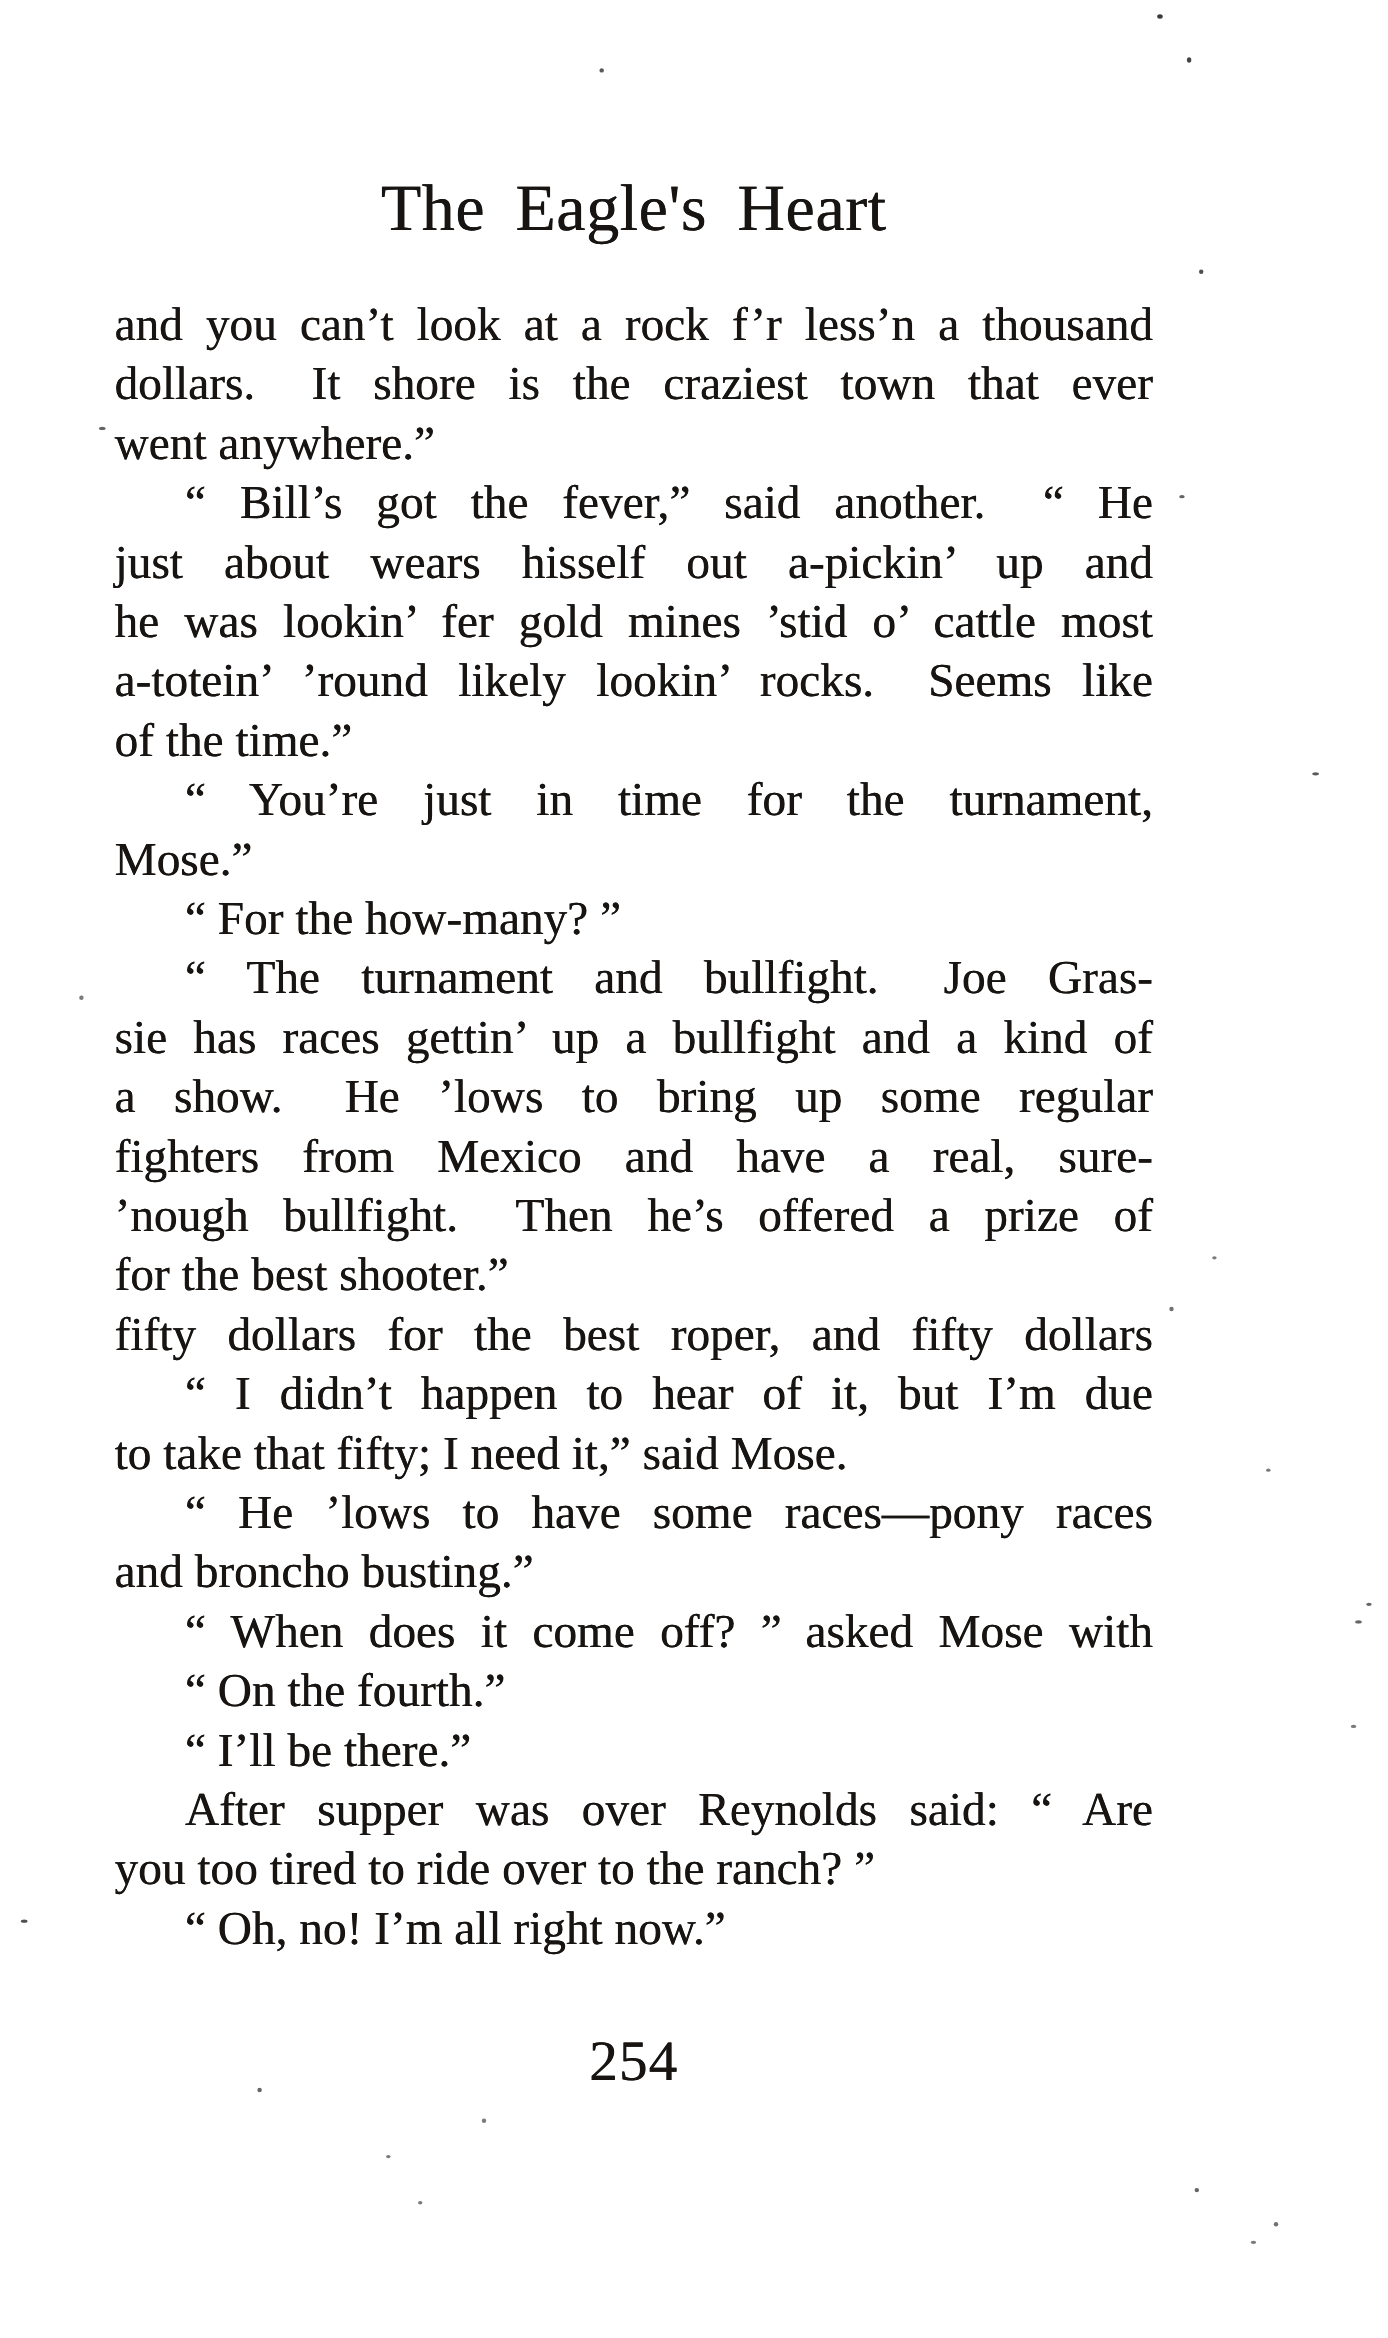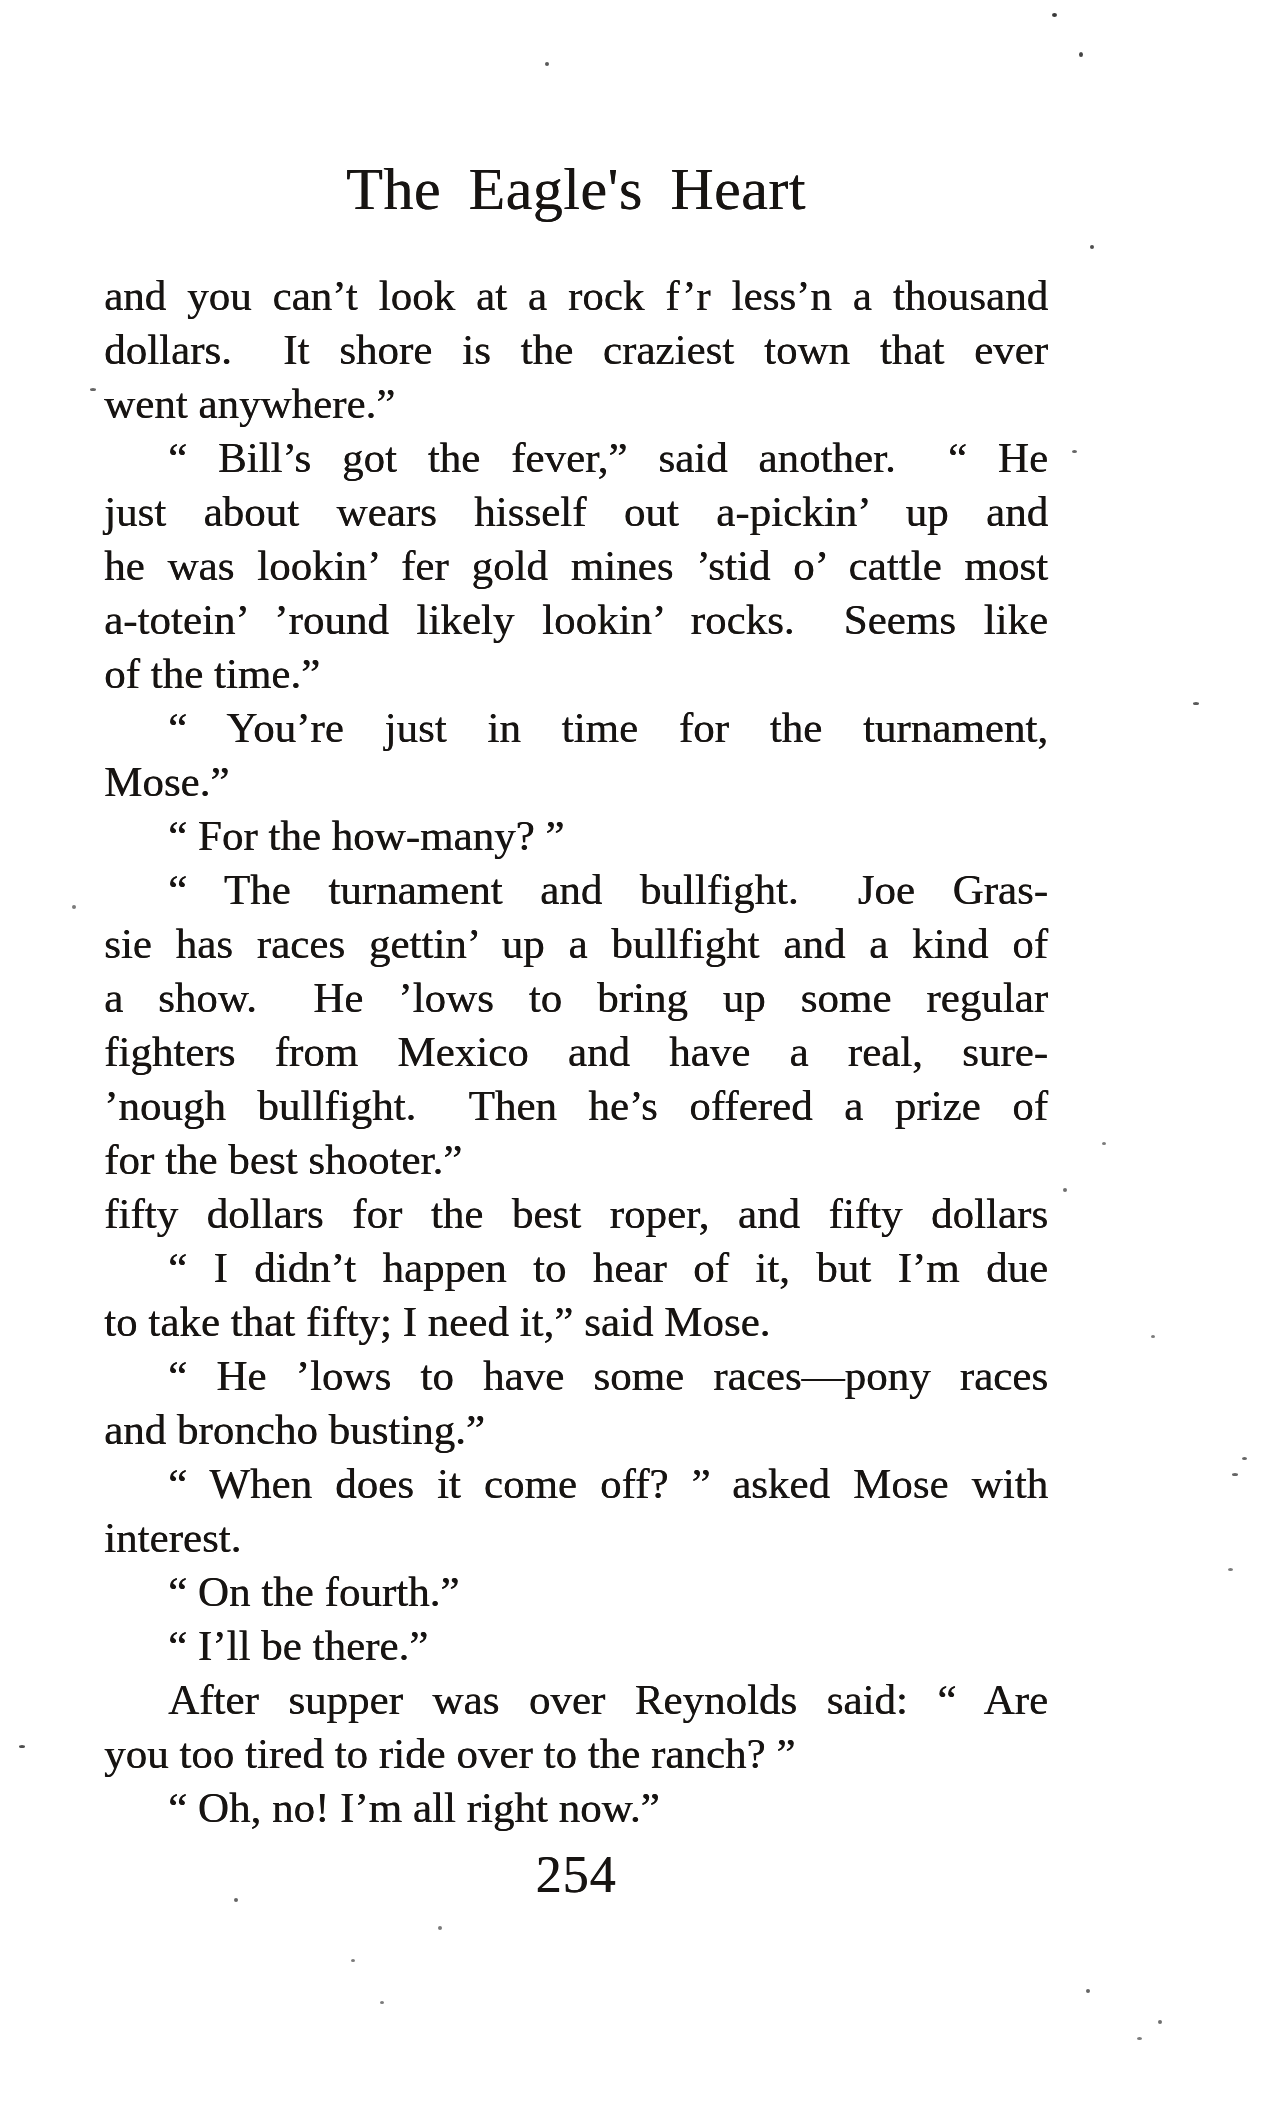--- a/index.html
+++ b/index.html
@@ -73,21 +73,20 @@
       <div class="text-line fill">a show.  He ’lows to bring up some regular</div>
       <div class="text-line fill">fighters from Mexico and have a real, sure-</div>
       <div class="text-line fill">’nough bullfight.  Then he’s offered a prize of</div>
       <div class="text-line">for the best shooter.”</div>
       <div class="text-line fill">fifty dollars for the best roper, and fifty dollars</div>
       <div class="text-line indent fill">“ I didn’t happen to hear of it, but I’m due</div>
       <div class="text-line">to take that fifty; I need it,” said Mose.</div>
       <div class="text-line indent fill">“ He ’lows to have some races—pony races</div>
       <div class="text-line">and broncho busting.”</div>
       <div class="text-line indent fill">“ When does it come off? ” asked Mose with</div>
-      <div class="text-line">interest.</div>
       <div class="text-line indent">“ On the fourth.”</div>
       <div class="text-line indent">“ I’ll be there.”</div>
       <div class="text-line indent fill">After supper was over Reynolds said: “ Are</div>
       <div class="text-line">you too tired to ride over to the ranch? ”</div>
       <div class="text-line indent">“ Oh, no! I’m all right now.”</div>
     </div>
 
   <div class="page-number">254</div>
 <div class="speck" style="left: 545px; top: 62px; width: 4px; height: 4px; opacity: 0.75;"></div>
     <div class="speck" style="left: 1052px; top: 13px; width: 5px; height: 4px; opacity: 0.9;"></div>

